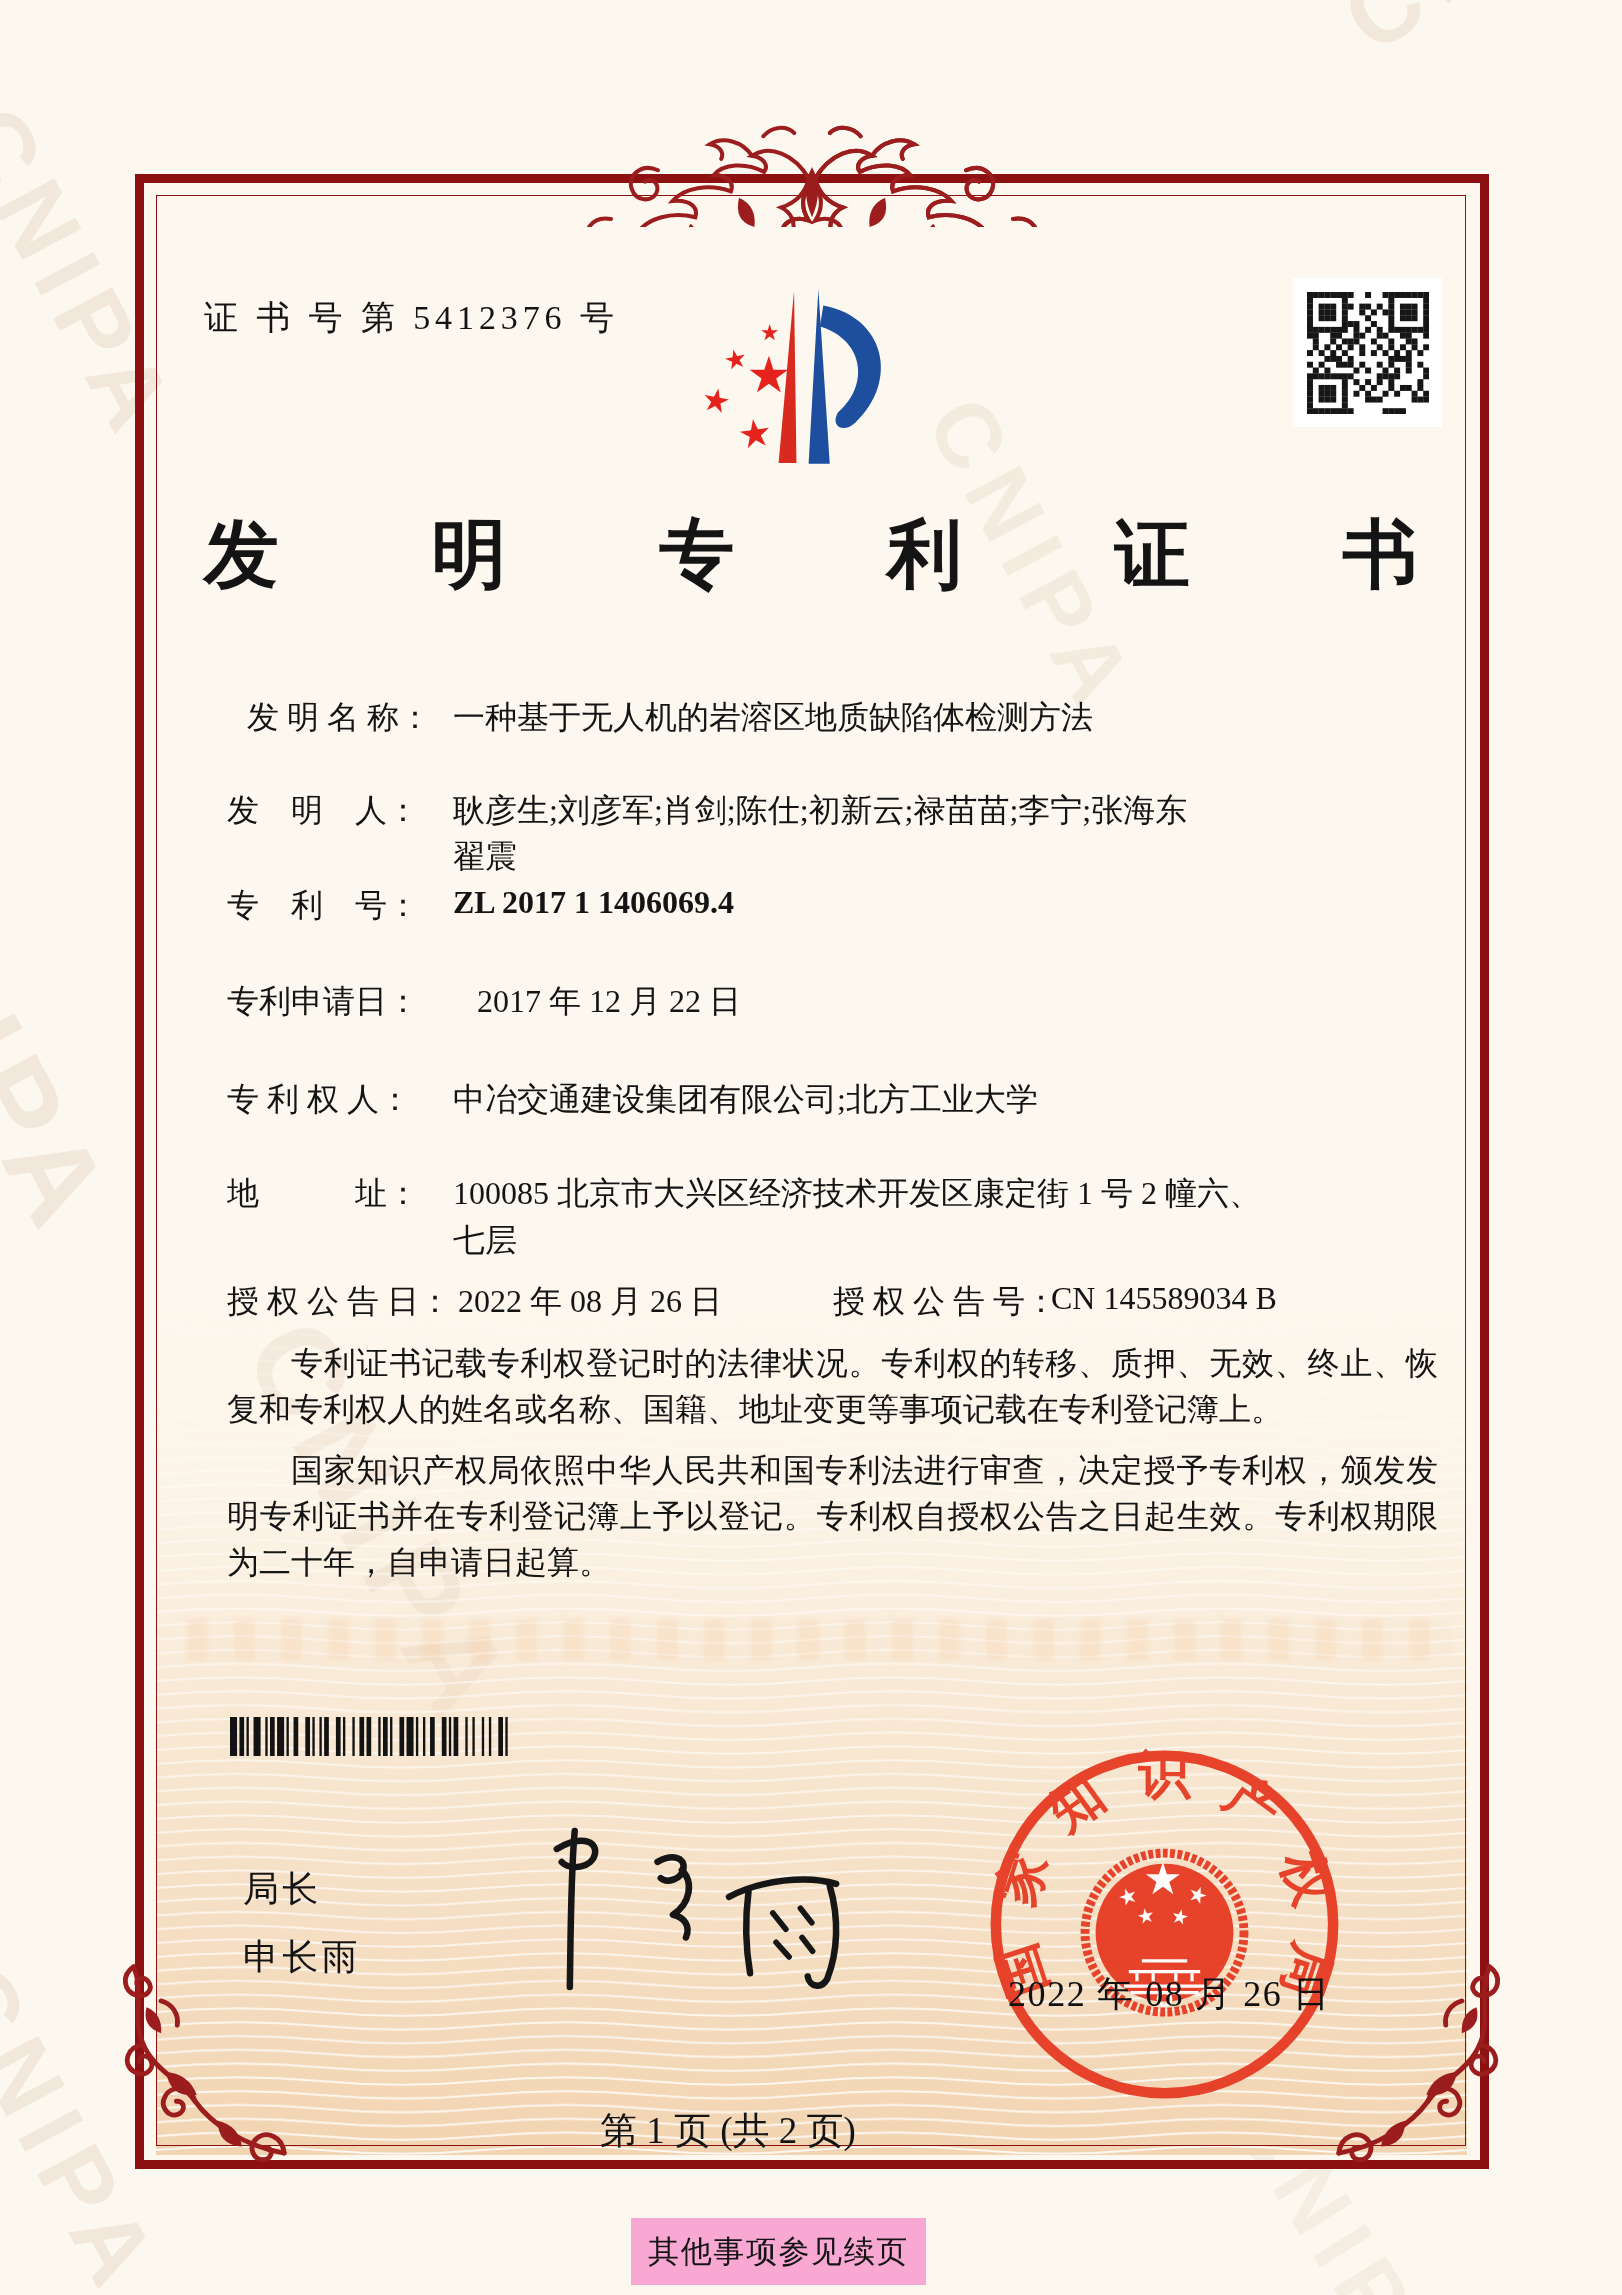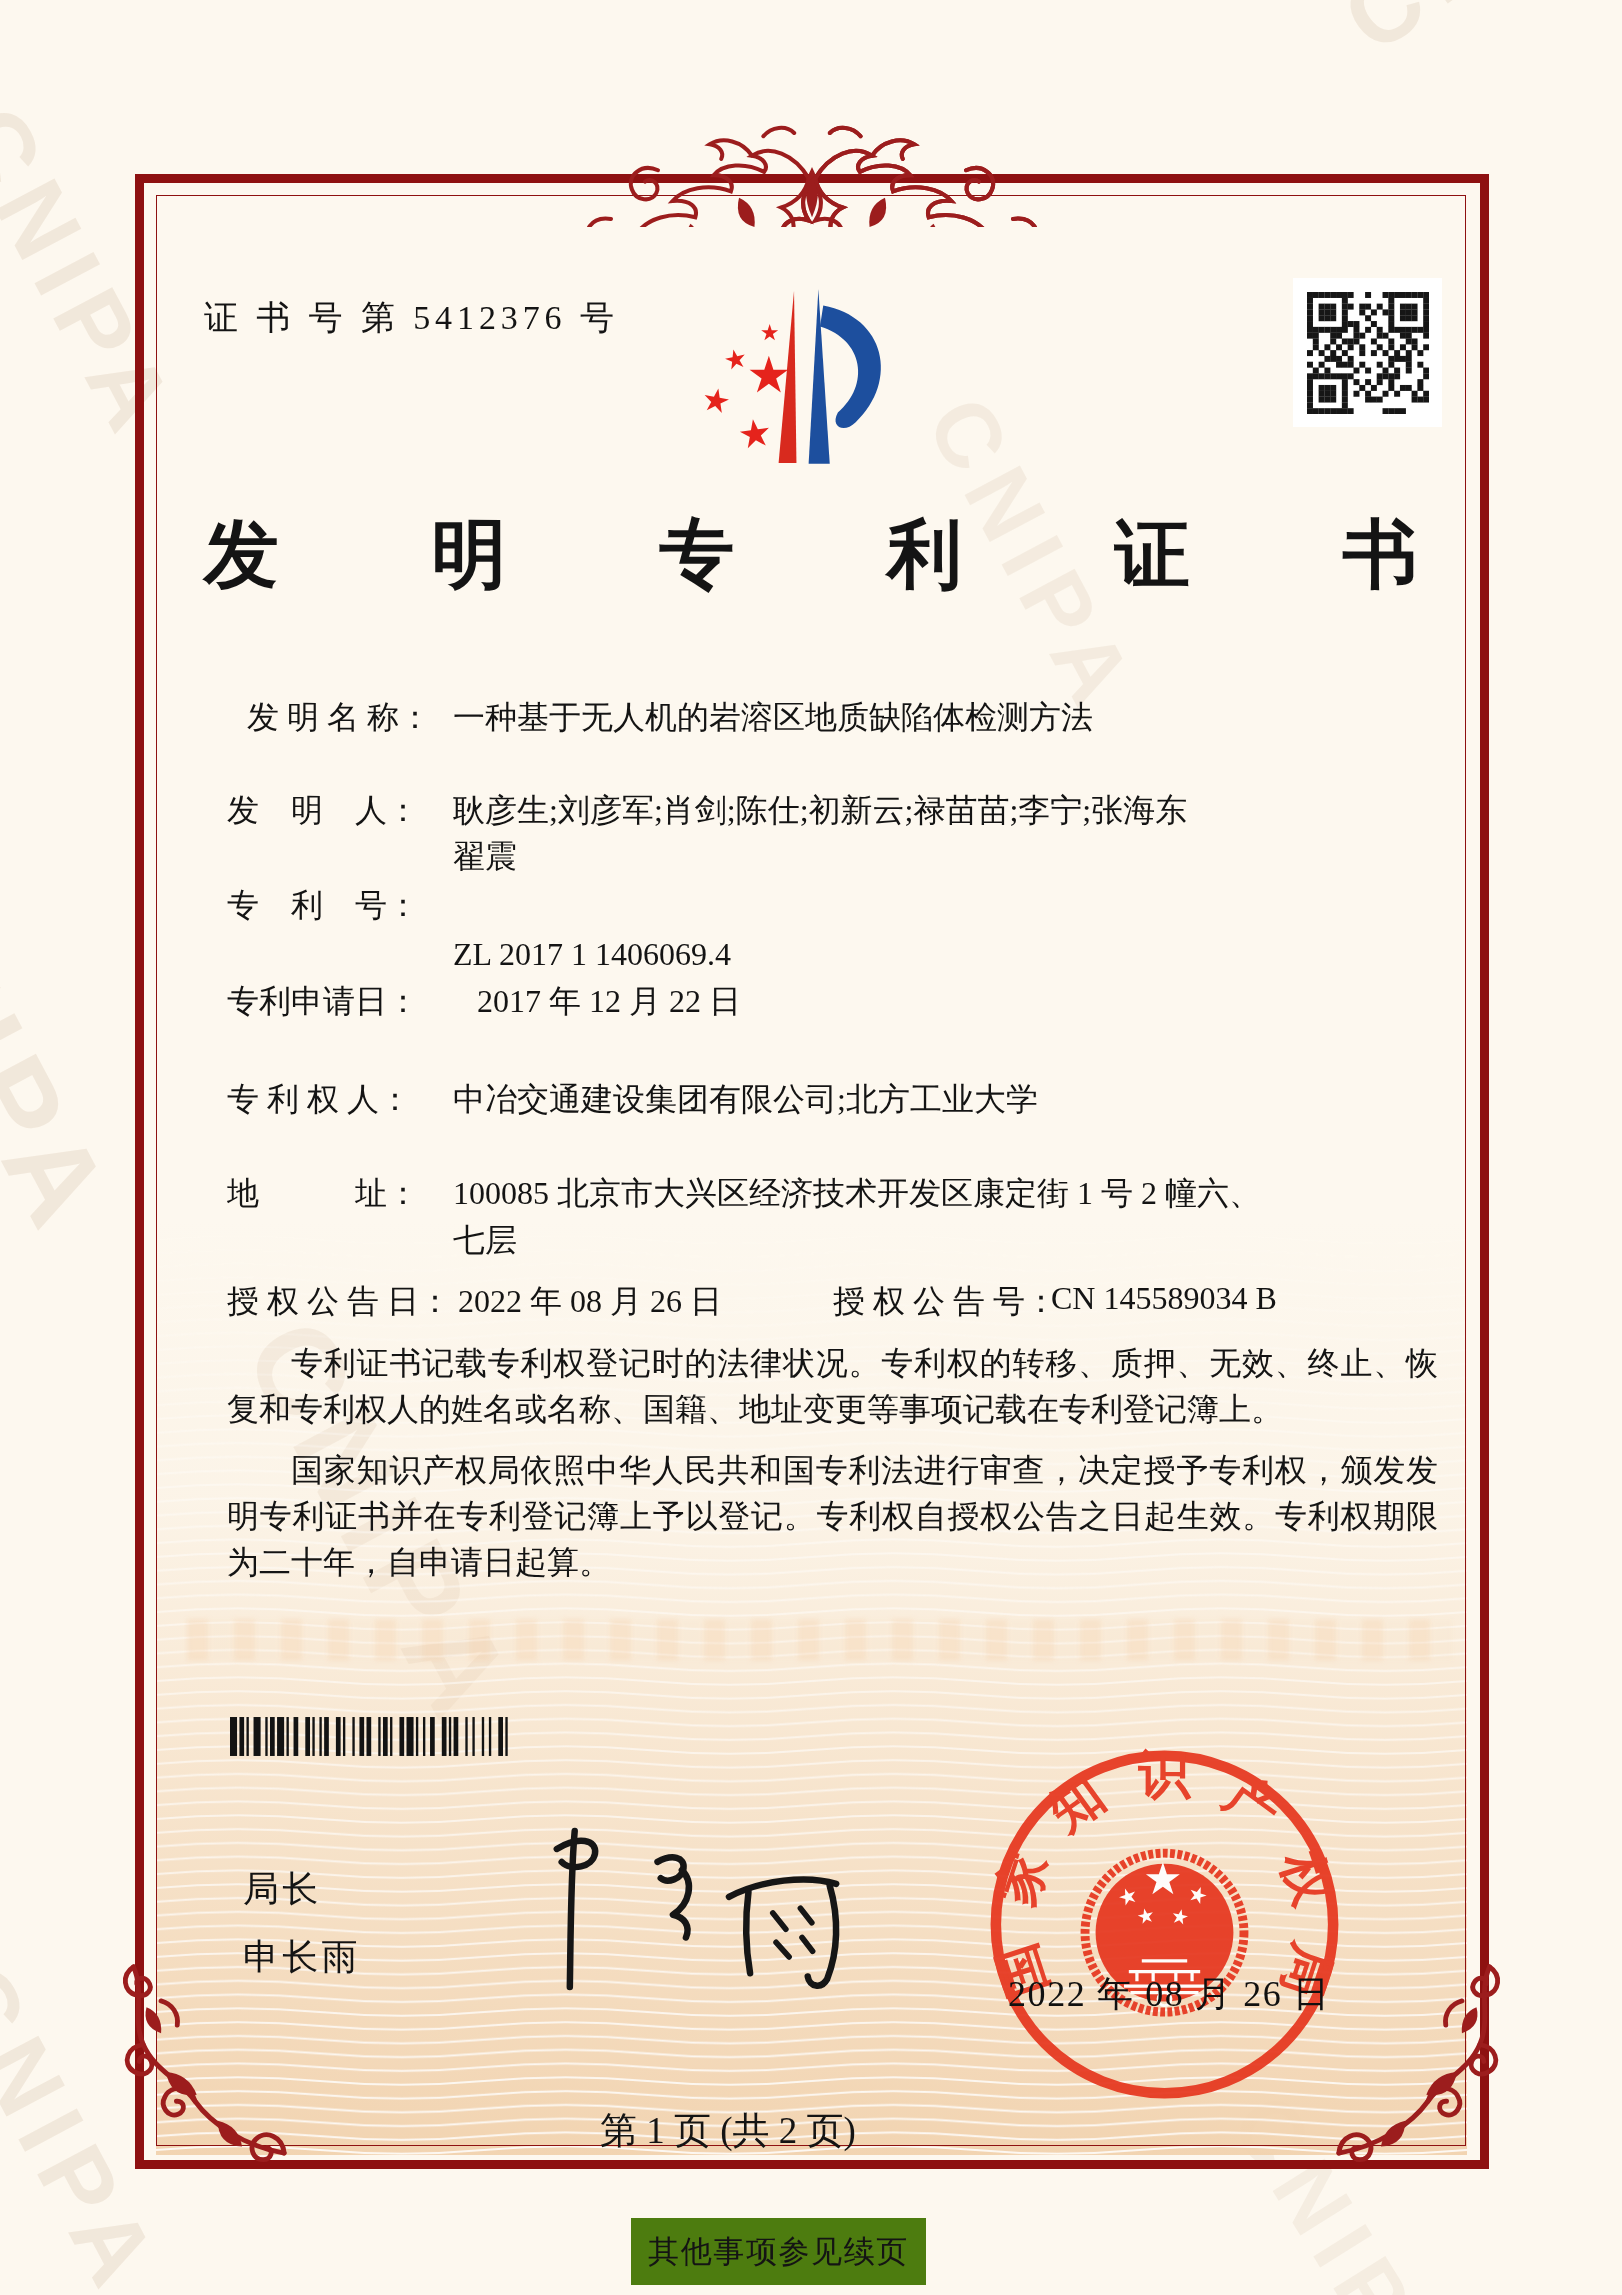--- a/index.html
+++ b/index.html
@@ -31,21 +31,21 @@
          text-align:justify;}
   .paras p{margin:0 0 14.6px 0;text-indent:2em;}
   
   .qr-panel{position:absolute;left:1293px;top:278px;width:149px;height:149px;background:#ffffff;}
   
   .sig-label{position:absolute;left:243px;font-size:36px;letter-spacing:3.2px;}
   
   .seal-date{position:absolute;left:1008px;top:1970px;font-size:36px;color:#101010;
              letter-spacing:1.6px;white-space:nowrap;}
   .footer-page{position:absolute;left:600px;top:2106px;width:454px;text-align:left;font-size:37px;}
-  .cont-box{position:absolute;left:631px;top:2218px;width:295px;height:67px;background:#4d7c0f;
+  .cont-box{position:absolute;left:631px;top:2218px;width:295px;height:67px;background:#f9a8d4;
             display:flex;align-items:center;justify-content:center;}
   .cont-box span{font-size:31px;letter-spacing:1.6px;}
 </style>
 </head>
 <body>
 
 <div class="page">
 
   <div>
     <div class="wm" style="left:32px;top:89px;font-size:97px;transform:rotate(62deg);transform-origin:0 0;">CNIPA</div>
@@ -377,21 +377,21 @@
   <div class="title">发 明 专 利 证 书</div>
 
   <div class="f-label" style="top:696px;margin-left:20px;">发 明 名 称：</div>
   <div class="f-value" style="top:696px;">一种基于无人机的岩溶区地质缺陷体检测方法</div>
 
   <div class="f-label" style="top:789px;text-align:center;">发　明　人：</div>
   <div class="f-value" style="top:789px;">耿彦生;刘彦军;肖剑;陈仕;初新云;禄苗苗;李宁;张海东</div>
   <div class="f-value" style="top:835px;">翟震</div>
 
   <div class="f-label" style="top:884px;">专　利　号：</div>
-  <div class="f-value" style="top:936px;">ZL 2017 1 1406069.4</div>
+  <div class="f-value" style="top:884px;font-weight:bold;">ZL 2017 1 1406069.4</div>
 
   <div class="f-label" style="top:980px;">专利申请日：</div>
   <div class="f-value" style="top:980px;margin-left:24px;">2017 年 12 月 22 日</div>
 
   <div class="f-label" style="top:1078px;">专 利 权 人：</div>
   <div class="f-value" style="top:1078px;">中冶交通建设集团有限公司;北方工业大学</div>
 
   <div class="f-label" style="top:1172px;">地　　　址：</div>
   <div class="f-value" style="top:1172px;">100085  北京市大兴区经济技术开发区康定街 1 号 2 幢六、</div>
   <div class="f-value" style="top:1219px;">七层</div>

